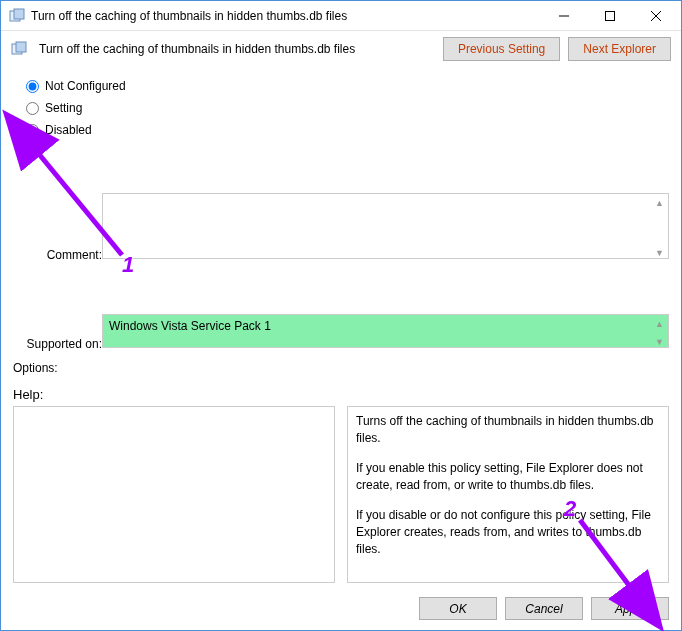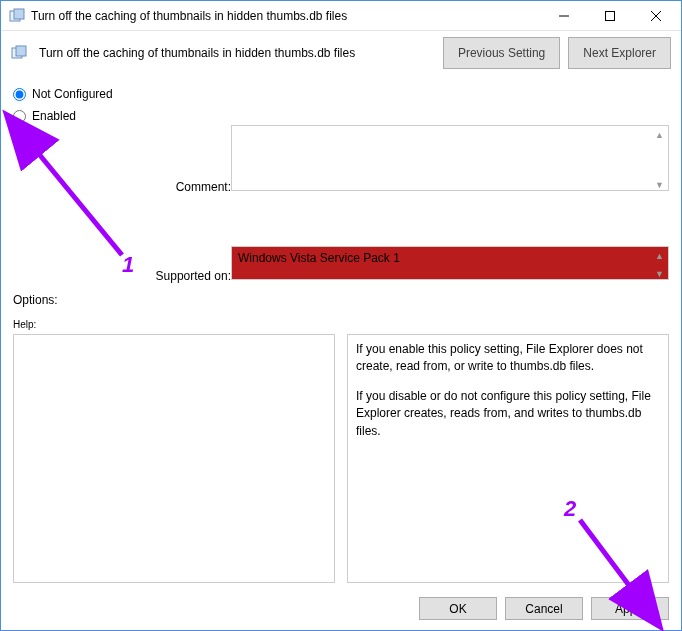--- a/index.html
+++ b/index.html
@@ -8,49 +8,49 @@
     .titlebar { height: 30px; display: flex; align-items: center; padding: 0 2px 0 8px; border-bottom: 1px solid #e5e5e5; }
     .titlebar .tb-icon { width: 16px; height: 16px; margin-right: 6px; display: inline-flex; align-items: center; justify-content: center; }
     .titlebar .tb-title { flex: 1; font-size: 12px; color: #000; white-space: nowrap; overflow: hidden; text-overflow: ellipsis; }
     .winbtns { display: flex; }
     .winbtn { width: 46px; height: 30px; display: flex; align-items: center; justify-content: center; background: transparent; border: none; }
     .winbtn svg { width: 10px; height: 10px; }
 
     .toolbar { display: flex; align-items: center; padding: 6px 10px; gap: 8px; }
     .toolbar .tb2-icon { width: 16px; height: 16px; display: inline-flex; align-items: center; justify-content: center; }
     .toolbar .tb2-title { flex: 1; font-size: 12px; color: #000; padding-left: 4px; }
-    .navbtn { min-width: 92px; height: 32px; background: #e1e1e1; border: 1px solid #adadad; font-size: 12px; padding: 0 14px; color: #404040; }
+    .navbtn { min-width: 92px; height: 24px; background: #e1e1e1; border: 1px solid #adadad; font-size: 12px; padding: 0 14px; color: #c2410c; }
 
-    .config-row { display: flex; padding: 6px 12px 0 12px; gap: 12px; }
+    .config-row { display: flex; padding: 6px 12px 0 25px; gap: 12px; flex-direction: column; }
     .radios { width: 130px; display: flex; flex-direction: column; gap: 8px; padding-top: 6px; }
     .radio { display: flex; align-items: center; gap: 6px; font-size: 12px; }
     .radio input { margin: 0; }
 
     .right-col { flex: 1; display: flex; flex-direction: column; gap: 8px; }
     .field-row { display: flex; gap: 0; align-items: flex-end; margin-top: 44px; }
     .field-label { width: 76px; font-size: 12px; padding-top: 4px; text-align: right; color: #000; }
     .textarea-wrap { flex: 1; position: relative; }
     .textarea { width: 100%; height: 66px; border: 1px solid #cccccc; background: #fff; resize: none; font-size: 12px; padding: 4px 20px 4px 6px; font-family: inherit; }
-    .textarea.small { height: 34px; background: #b91c1c; }
+    .textarea.small { height: 34px; background: #86efac; }
     .scroll-arrow { position: absolute; right: 1px; width: 17px; height: 17px; display: flex; align-items: center; justify-content: center; color: #999; font-size: 9px; }
     .scroll-arrow.up { top: 1px; }
     .scroll-arrow.down { bottom: 1px; }
 
     .labels-row { display: flex; padding: 10px 12px 4px 12px; gap: 12px; flex-direction: column; }
     .labels-row .lbl-left { width: 322px; font-size: 12px; }
-    .labels-row .lbl-right { flex: 1; font-size: 10px; }
+    .labels-row .lbl-right { flex: 1; font-size: 13px; }
 
     .panes { display: flex; padding: 0 12px 6px 12px; gap: 12px; flex: 1; min-height: 0; }
     .pane { border: 1px solid #cccccc; background: #fff; }
     .pane.options { width: 322px; }
     .pane.help { flex: 1; padding: 6px 8px; font-size: 12px; line-height: 1.45; overflow: hidden; position: relative; }
     .pane.help p { margin: 0 0 12px 0; }
 
     .footer { display: flex; justify-content: flex-end; gap: 8px; padding: 8px 12px 10px 0; }
-    .footer .btn { width: 78px; height: 23px; background: #e1e1e1; border: 1px solid #adadad; font-size: 12px; color: #000; }
+    .footer .btn { width: 78px; height: 23px; background: #e1e1e1; border: 1px solid #adadad; font-size: 12px; color: #000; font-style: italic; }
 
     
     .anno { position: absolute; pointer-events: none; }
     .anno-num { font-family: "Segoe UI", Arial, sans-serif; font-size: 22px; font-weight: 700; font-style: italic; color: #a100ff; text-shadow: 0 0 2px #fff; }
   </style>
 </head>
 <body>
 
 <div class="window">
 
@@ -95,21 +95,25 @@
   </div>
 
   <div class="config-row">
     <div class="radios">
       <label class="radio">
         <input type="radio" name="state" checked="" style="">
         <span>Not Configured</span>
       </label>
       <label class="radio">
         <input type="radio" name="state" style="">
-        <span>Enabled</span>
+        <span>Setting</span>
+      </label>
+      <label class="radio">
+        <input type="radio" name="state" style="">
+        <span>Disabled</span>
       </label>
     </div>
 
     <div class="right-col">
       <div class="field-row">
         <span class="field-label">Comment:</span>
         <div class="textarea-wrap">
           <textarea class="textarea" style=""></textarea>
           <span class="scroll-arrow up">▲</span>
           <span class="scroll-arrow down">▼</span>
@@ -127,20 +131,21 @@
   </div>
 
   <div class="labels-row">
     <span class="lbl-left">Options:</span>
     <span class="lbl-right">Help:</span>
   </div>
 
   <div class="panes">
     <div class="pane options"></div>
     <div class="pane help">
+      <p>Turns off the caching of thumbnails in hidden thumbs.db files.</p>
       <p>If you enable this policy setting, File Explorer does not create, read from, or write to thumbs.db files.</p>
       <p>If you disable or do not configure this policy setting, File Explorer creates, reads from, and writes to thumbs.db files.</p>
     </div>
   </div>
 
   <div class="footer">
     <button class="btn">OK</button>
     <button class="btn">Cancel</button>
     <button class="btn">Apply</button>
   </div>

